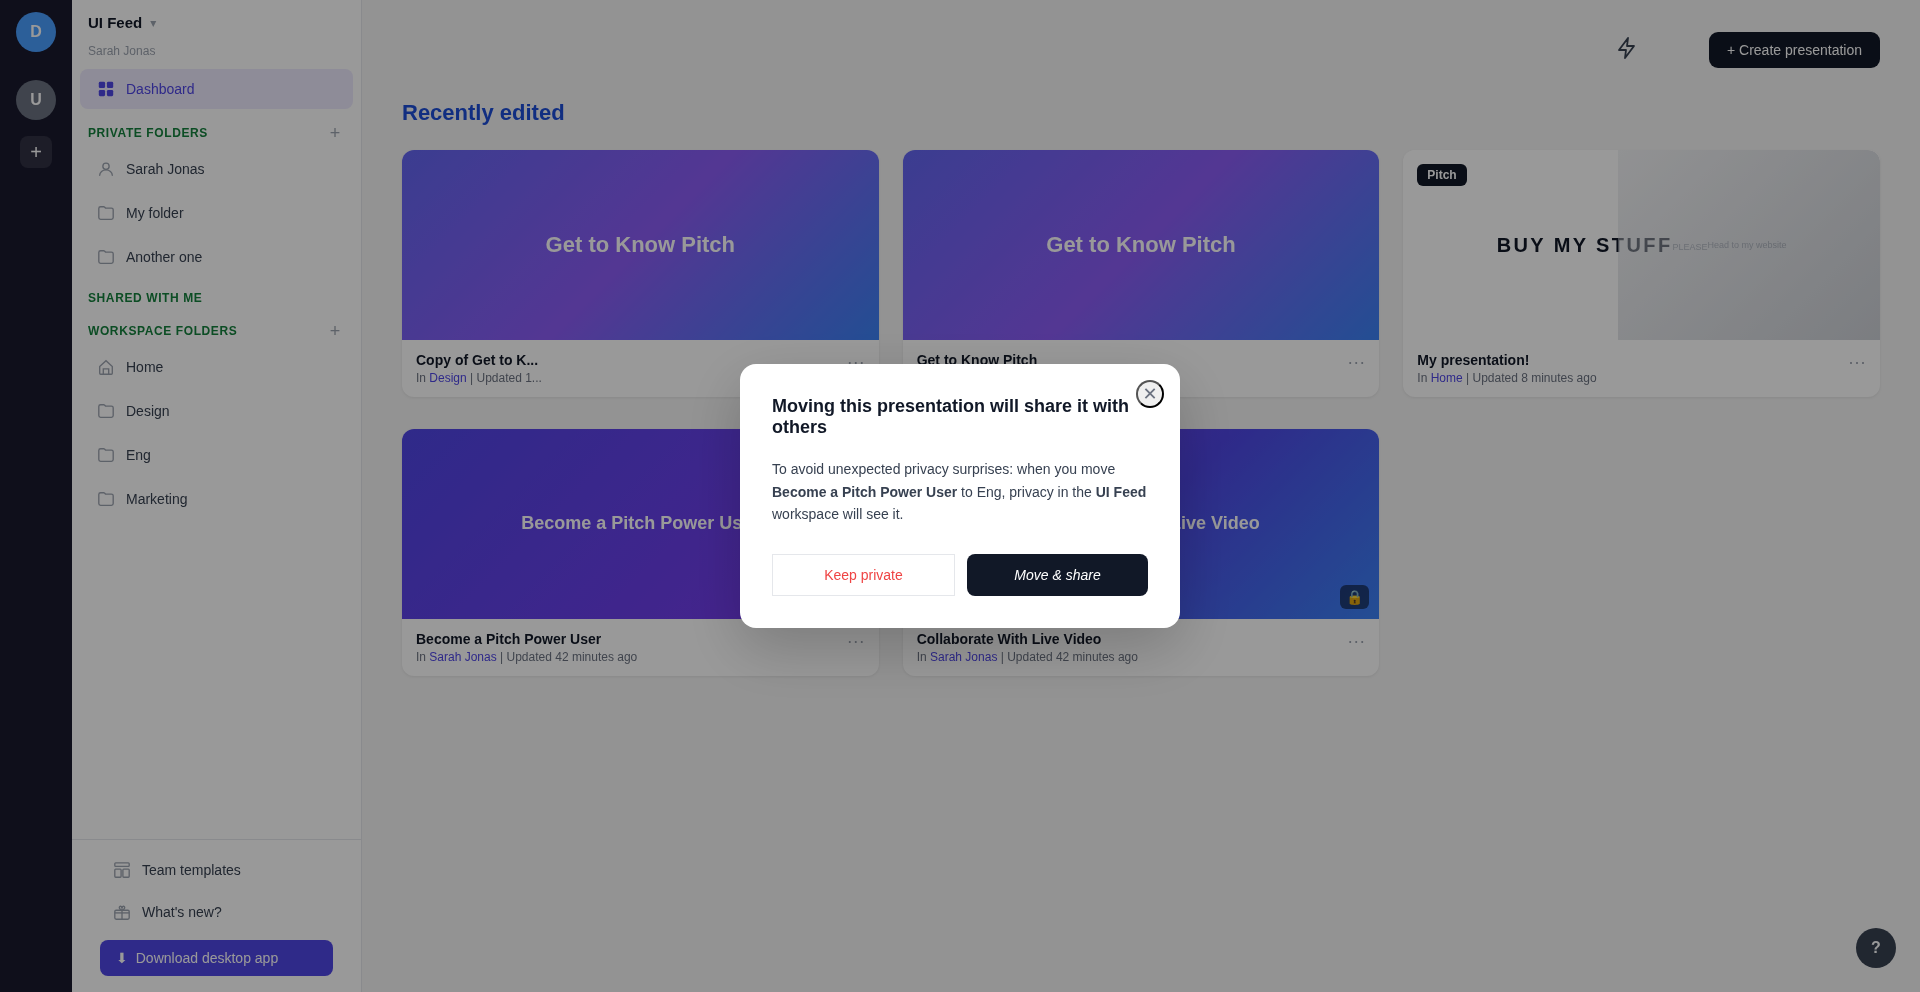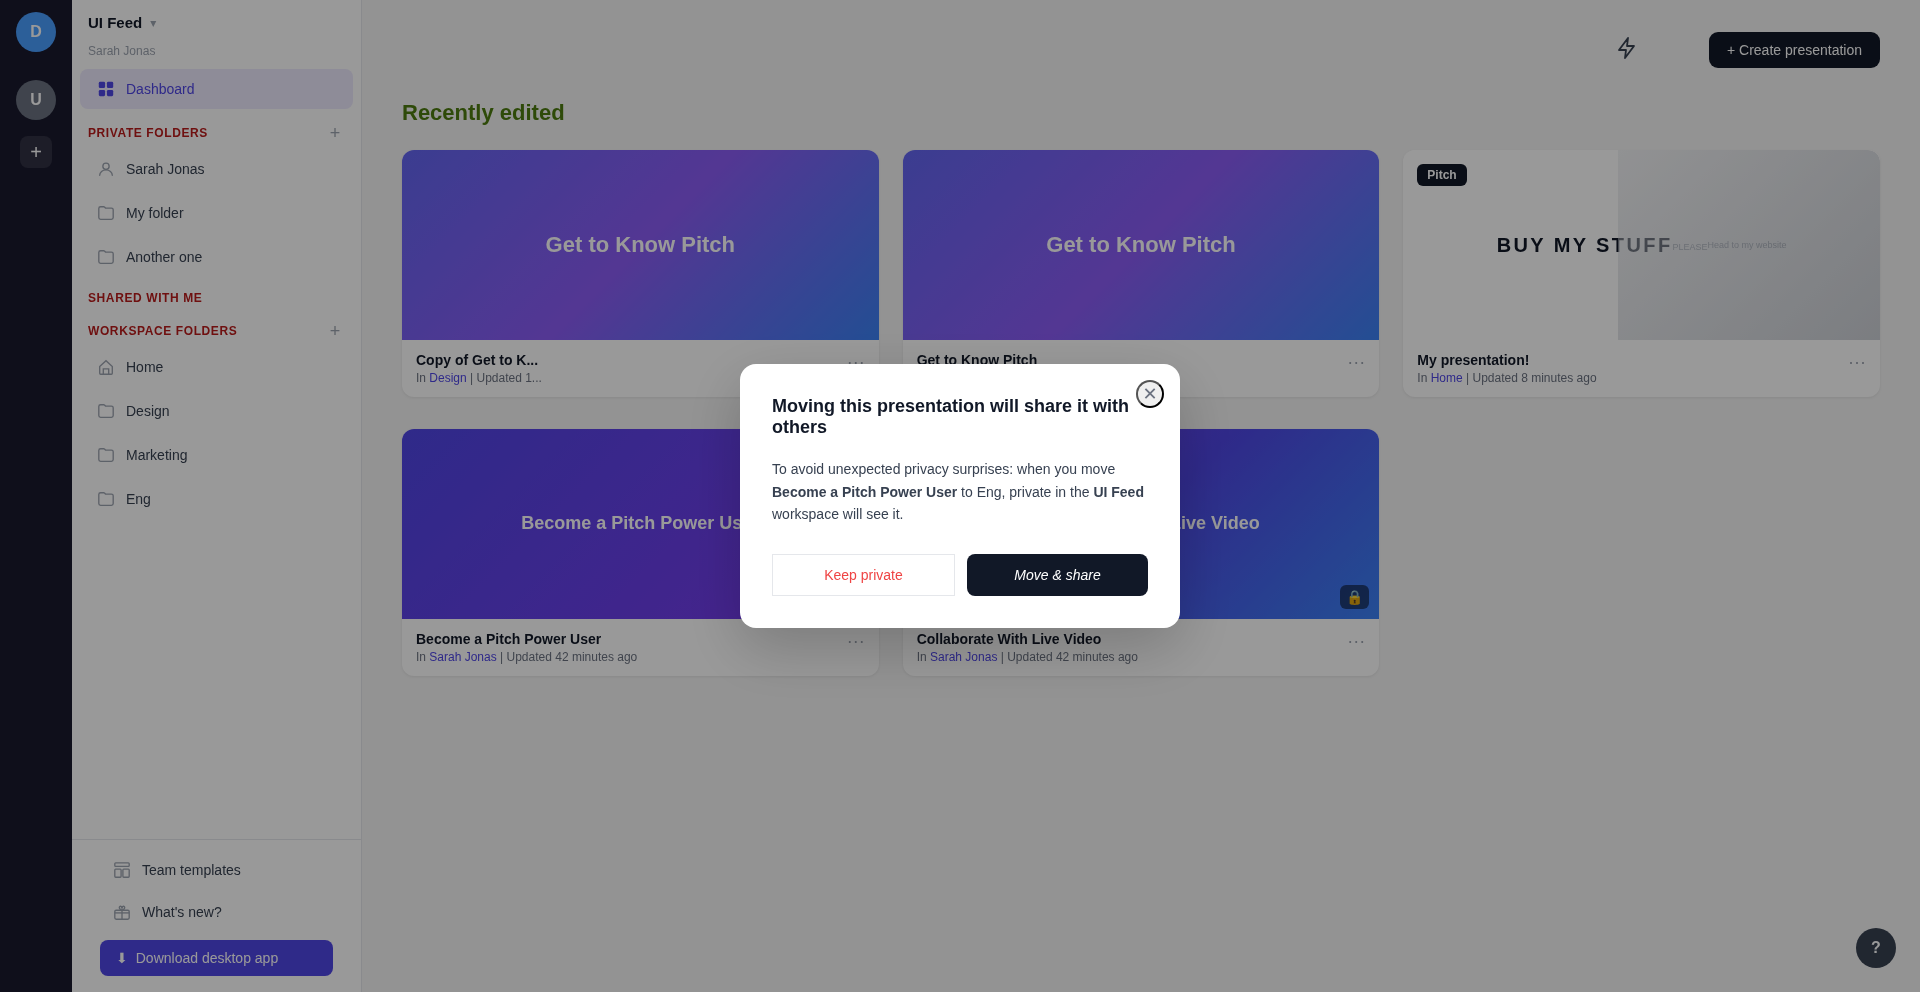--- a/index.html
+++ b/index.html
@@ -71,21 +71,21 @@
     }
     .section-header {
       display: flex;
       align-items: center;
       justify-content: space-between;
       padding: 12px 16px 4px 16px;
     }
     .section-title {
       font-size: 12px;
       font-weight: 600;
-      color: #b91c1c;
+      color: #15803d;
       text-transform: uppercase;
       letter-spacing: 0.05em;
     }
     .section-add {
       color: #9ca3af;
       cursor: pointer;
       font-size: 18px;
       width: 20px; height: 20px;
       display: flex; align-items: center; justify-content: center;
     }
@@ -143,21 +143,21 @@
     }
     .top-right-actions {
       display: flex;
       align-items: center;
       gap: 16px;
     }
 
     .section-label {
       font-size: 22px;
       font-weight: 700;
-      color: #4d7c0f;
+      color: #1d4ed8;
       margin-bottom: 24px;
     }
     .cards-grid {
       display: grid;
       grid-template-columns: repeat(3, 1fr);
       gap: 24px;
       margin-bottom: 32px;
     }
     .card {
       background: white;
@@ -398,29 +398,29 @@
       </svg>
     </span>
     <span>Design</span>
   </div>
   <div class="sidebar-nav-item">
     <span class="nav-icon">
       <svg width="18" height="18" viewBox="0 0 20 20" fill="none">
         <path d="M2 5a2 2 0 012-2h3.586a1 1 0 01.707.293L9.414 4.5H16a2 2 0 012 2V15a2 2 0 01-2 2H4a2 2 0 01-2-2V5z" stroke="#9ca3af" stroke-width="1.5"></path>
       </svg>
     </span>
+    <span>Eng</span>
+  </div>
+  <div class="sidebar-nav-item">
+    <span class="nav-icon">
+      <svg width="18" height="18" viewBox="0 0 20 20" fill="none">
+        <path d="M2 5a2 2 0 012-2h3.586a1 1 0 01.707.293L9.414 4.5H16a2 2 0 012 2V15a2 2 0 01-2 2H4a2 2 0 01-2-2V5z" stroke="#9ca3af" stroke-width="1.5"></path>
+      </svg>
+    </span>
     <span>Marketing</span>
-  </div>
-  <div class="sidebar-nav-item">
-    <span class="nav-icon">
-      <svg width="18" height="18" viewBox="0 0 20 20" fill="none">
-        <path d="M2 5a2 2 0 012-2h3.586a1 1 0 01.707.293L9.414 4.5H16a2 2 0 012 2V15a2 2 0 01-2 2H4a2 2 0 01-2-2V5z" stroke="#9ca3af" stroke-width="1.5"></path>
-      </svg>
-    </span>
-    <span>Eng</span>
   </div>
 
   <div class="sidebar-bottom">
     <div class="sidebar-nav-item">
       <span class="nav-icon">
         <svg width="18" height="18" viewBox="0 0 20 20" fill="none">
           <rect x="2" y="2" width="16" height="4" rx="1" stroke="#9ca3af" stroke-width="1.5"></rect>
           <rect x="2" y="9" width="7" height="9" rx="1" stroke="#9ca3af" stroke-width="1.5"></rect>
           <rect x="11" y="9" width="7" height="9" rx="1" stroke="#9ca3af" stroke-width="1.5"></rect>
         </svg>
@@ -542,21 +542,21 @@
       </div>
     </div>
   </div>
 </div>
 
 <div class="modal-overlay">
   <div class="modal">
     <button class="modal-close">✕</button>
     <div class="modal-title">Moving this presentation will share it with others</div>
     <div class="modal-body">
-      <span>To avoid unexpected privacy surprises: when you move </span><strong>Become a Pitch Power User</strong><span> to Eng, private in the </span><strong>UI Feed</strong><span> workspace will see it.</span>
+      <span>To avoid unexpected privacy surprises: when you move </span><strong>Become a Pitch Power User</strong><span> to Eng, privacy in the </span><strong>UI Feed</strong><span> workspace will see it.</span>
     </div>
     <div class="modal-actions">
       <button class="btn-keep-private">Keep private</button>
       <button class="btn-move-share">Move &amp; share</button>
     </div>
   </div>
 </div>
 
 <div class="help-btn">
   <span>?</span>

